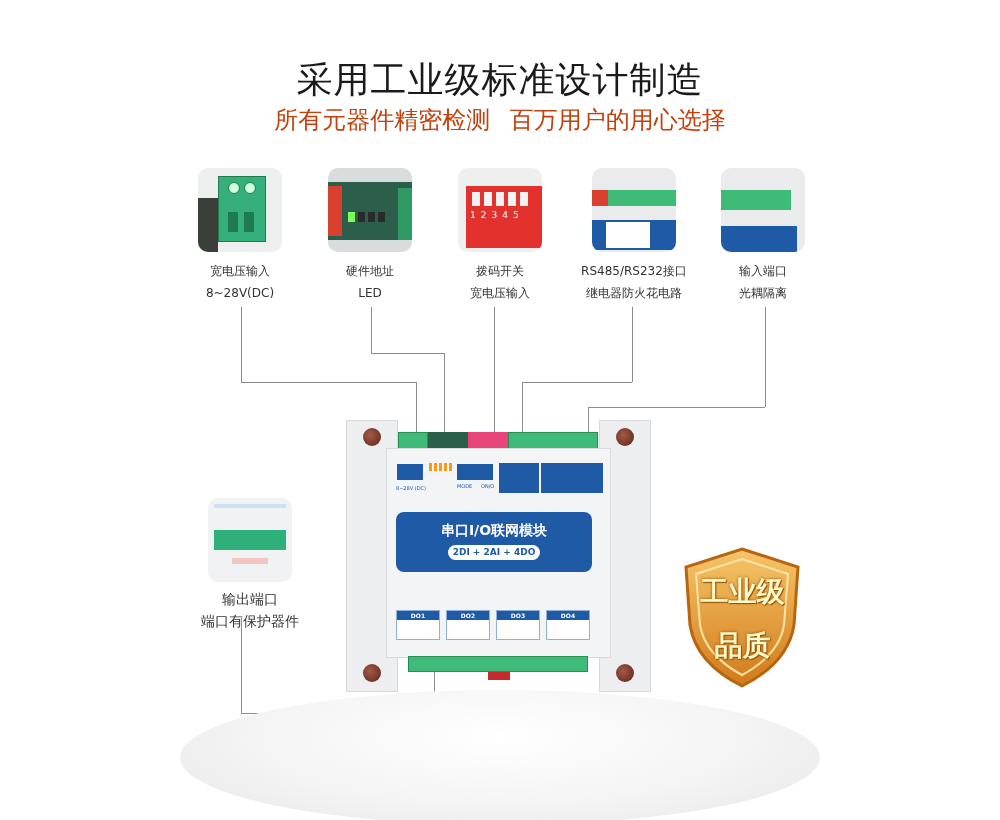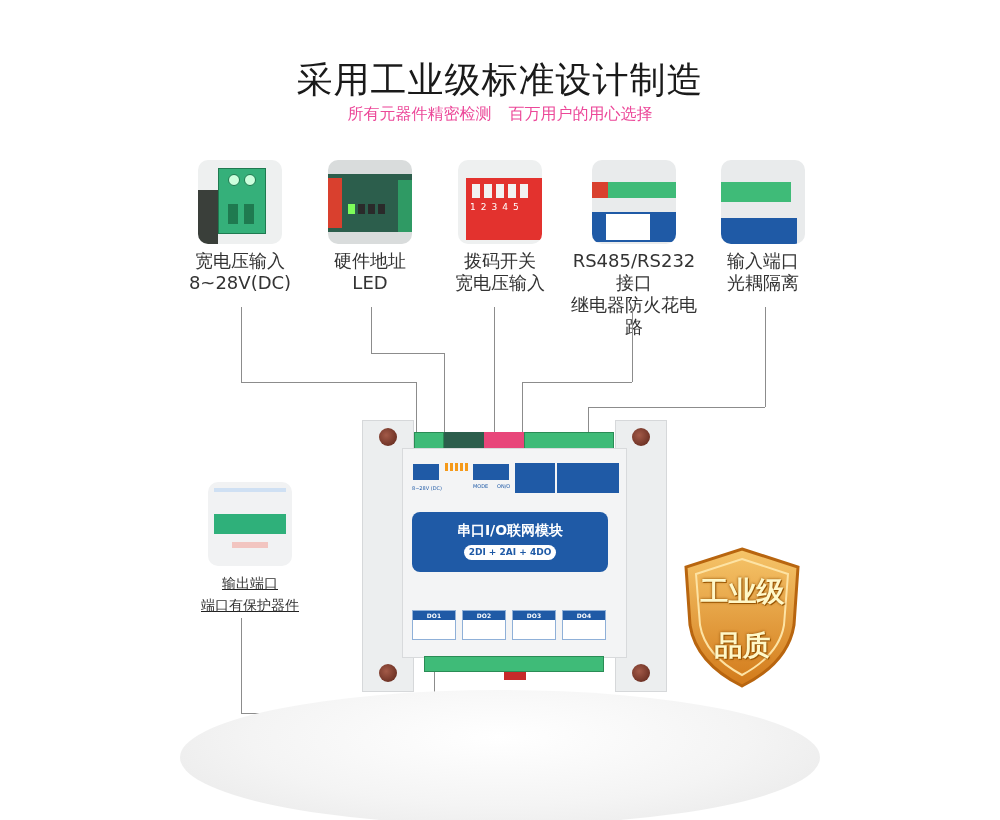--- a/index.html
+++ b/index.html
@@ -1,52 +1,52 @@
 <!DOCTYPE html>
 <html><head>
 <meta charset="utf-8">
 <style>
   * { box-sizing: border-box; margin: 0; padding: 0; }
   html, body { width: 1000px; height: 820px; background: #ffffff; overflow: hidden; }
   body { position: relative; font-family: "DejaVu Sans", sans-serif; color: #222; }
 
   .title { position: absolute; top: 56px; left: 0; width: 1000px; text-align: center; font-size: 36px; color: #1a1a1a; letter-spacing: 1px; }
-  .subtitle { position: absolute; top: 104px; left: 0; width: 1000px; text-align: center; font-size: 16px; color: #ec4899; }
+  .subtitle { position: absolute; top: 104px; left: 0; width: 1000px; text-align: center; font-size: 24px; color: #c2410c; }
   .subtitle span { margin: 0 6px; }
 
   .feature { position: absolute; top: 160px; width: 140px; text-align: center; }
-  .thumb { width: 84px; height: 84px; margin: 0 auto; border-radius: 10px; overflow: hidden; position: relative; background: #e9ebec; }
-  .feature .l1, .feature .l2 { font-size: 18px; color: #333; line-height: 22px; }
+  .thumb { width: 84px; height: 84px; margin: 8px auto; border-radius: 10px; overflow: hidden; position: relative; background: #e9ebec; }
+  .feature .l1, .feature .l2 { font-size: 12px; color: #333; line-height: 22px; }
   .feature .l1 { margin-top: 6px; }
 
   .line { position: absolute; background: #8c8c8c; }
 
   .ellipse { position: absolute; left: 180px; top: 690px; width: 640px; height: 135px; border-radius: 50%;
     background: radial-gradient(ellipse at 50% 35%, #ffffff 0%, #f4f4f4 55%, #e6e6e6 100%); }
 
   
-  .device { position: absolute; left: 362px; top: 420px; width: 305px; height: 272px; }
+  .device { position: absolute; left: 346px; top: 420px; width: 305px; height: 272px; }
   .ear { position: absolute; background: #eceeef; border: 1px solid #d6d8da; }
   .hole { position: absolute; width: 18px; height: 18px; border-radius: 50%; background: radial-gradient(circle at 40% 40%, #a35a48, #5a2318); }
   .body { position: absolute; left: 40px; top: 28px; width: 225px; height: 210px; background: #f3f4f5; border: 1px solid #d8dadc; }
   .tb { position: absolute; background: #3fbb78; border: 1px solid #2a8c55; }
   .blue { background: #1f5aa6; }
   .panel { position: absolute; left: 50px; top: 92px; width: 196px; height: 60px; border-radius: 8px; background: #1f5aa6; }
   .panel .pt { position: absolute; top: 10px; width: 100%; text-align: center; color: #fff; font-size: 14px; font-weight: bold; }
   .panel .pill { position: absolute; top: 33px; left: 52px; width: 92px; height: 15px; border-radius: 8px; background: #fff; color: #1f5aa6; font-size: 9px; font-weight: bold; text-align: center; line-height: 15px; }
   .do { position: absolute; top: 190px; width: 44px; height: 30px; border: 1px solid #8fb0d8; background: #fff; }
   .do .dh { height: 9px; background: #1f5aa6; color: #fff; font-size: 6px; text-align: center; line-height: 9px; font-weight: bold; }
   .small { position: absolute; font-size: 5px; color: #1f5aa6; }
 
   .shield { position: absolute; left: 680px; top: 545px; width: 125px; height: 145px; }
   .shield .s1, .shield .s2 { position: absolute; width: 100%; text-align: center; font-weight: bold; color: #fff8c8; text-shadow: 0 0 3px #8a4a00, 1px 1px 0 #a05a00; }
   .shield .s1 { top: 28px; font-size: 28px; }
   .shield .s2 { top: 70px; font-size: 28px; margin-top: 12px; }
 
-  .left-feature { position: absolute; left: 170px; top: 482px; width: 160px; text-align: center; text-decoration: underline; }
+  .left-feature { position: absolute; left: 170px; top: 498px; width: 160px; text-align: center; }
   .left-feature .thumb { width: 84px; height: 84px; }
   .left-feature .l1, .left-feature .l2 { font-size: 14px; color: #333; line-height: 22px; }
   .left-feature .l1 { margin-top: 6px; }
 </style>
 </head>
 <body>
 
 <div class="title">采用工业级标准设计制造</div>
 <div class="subtitle">
   <span>所有元器件精密检测</span>

